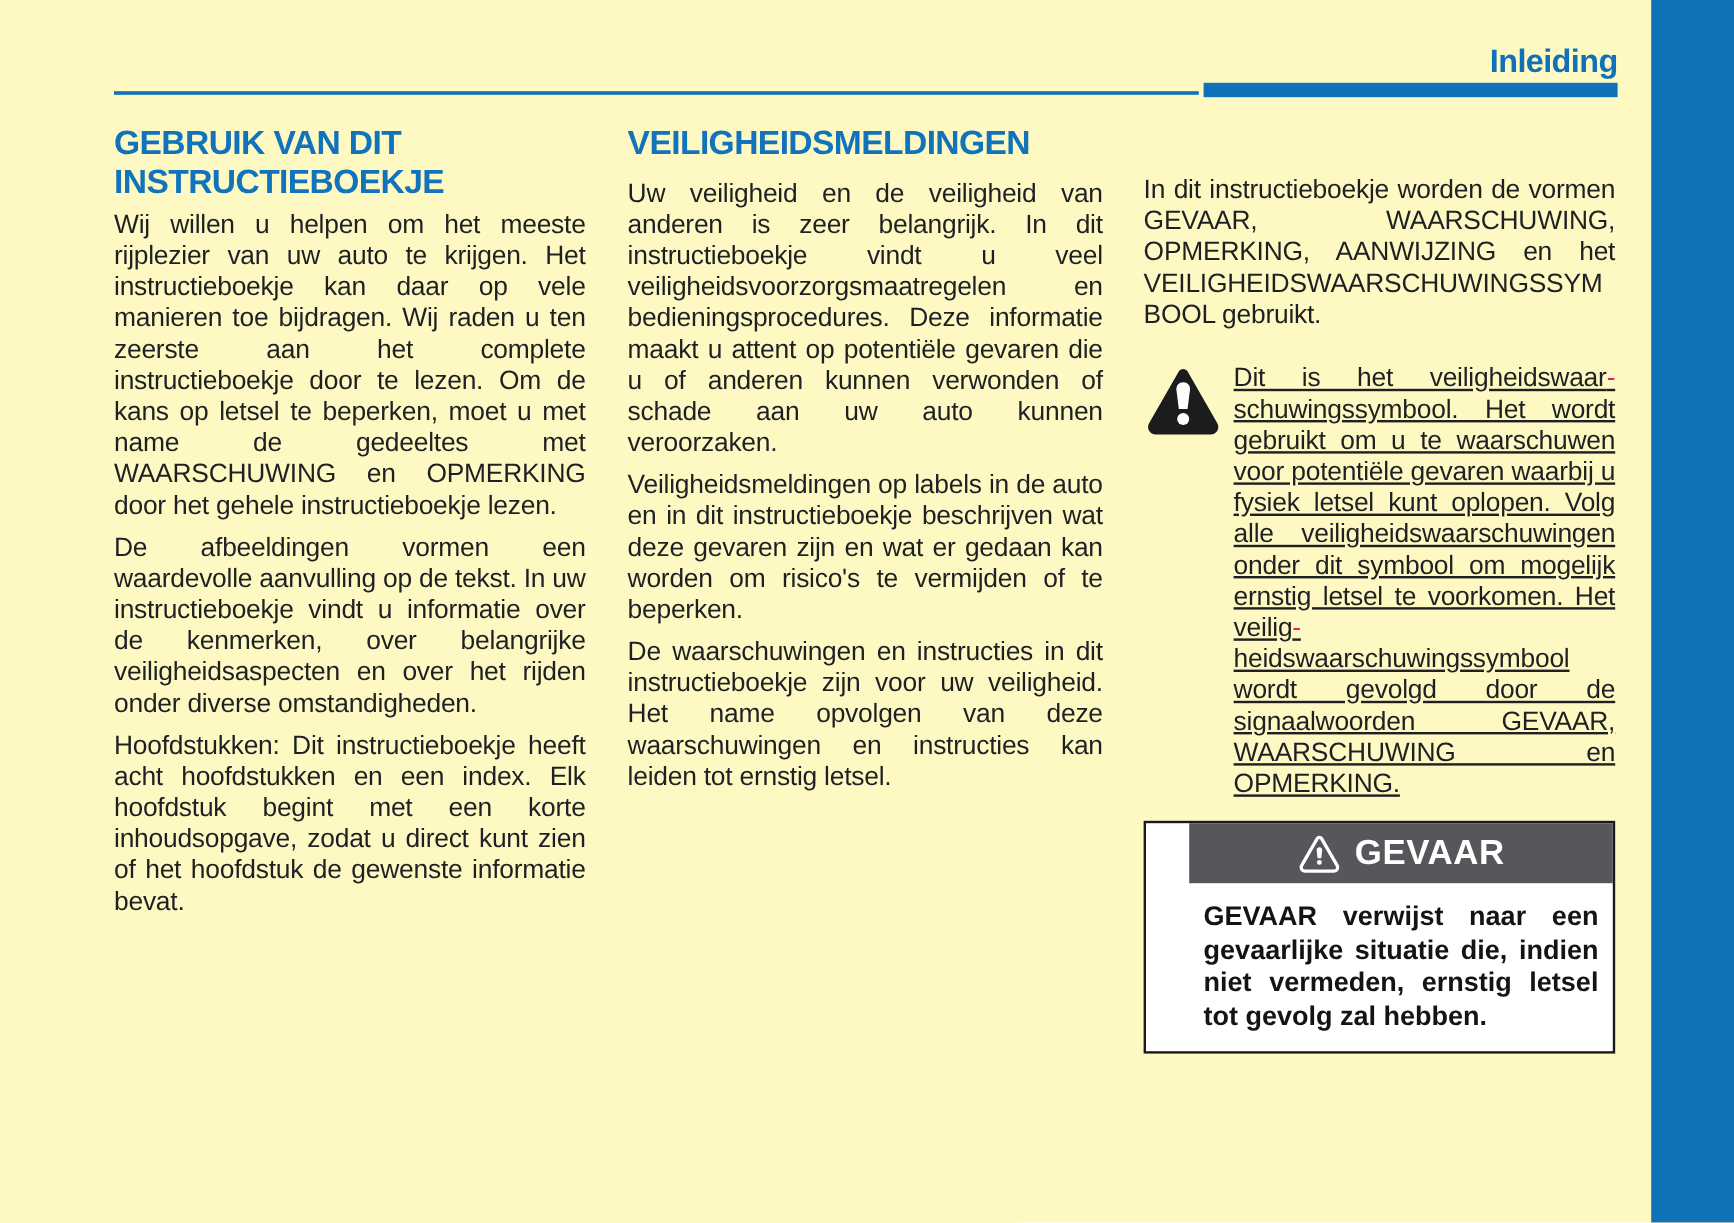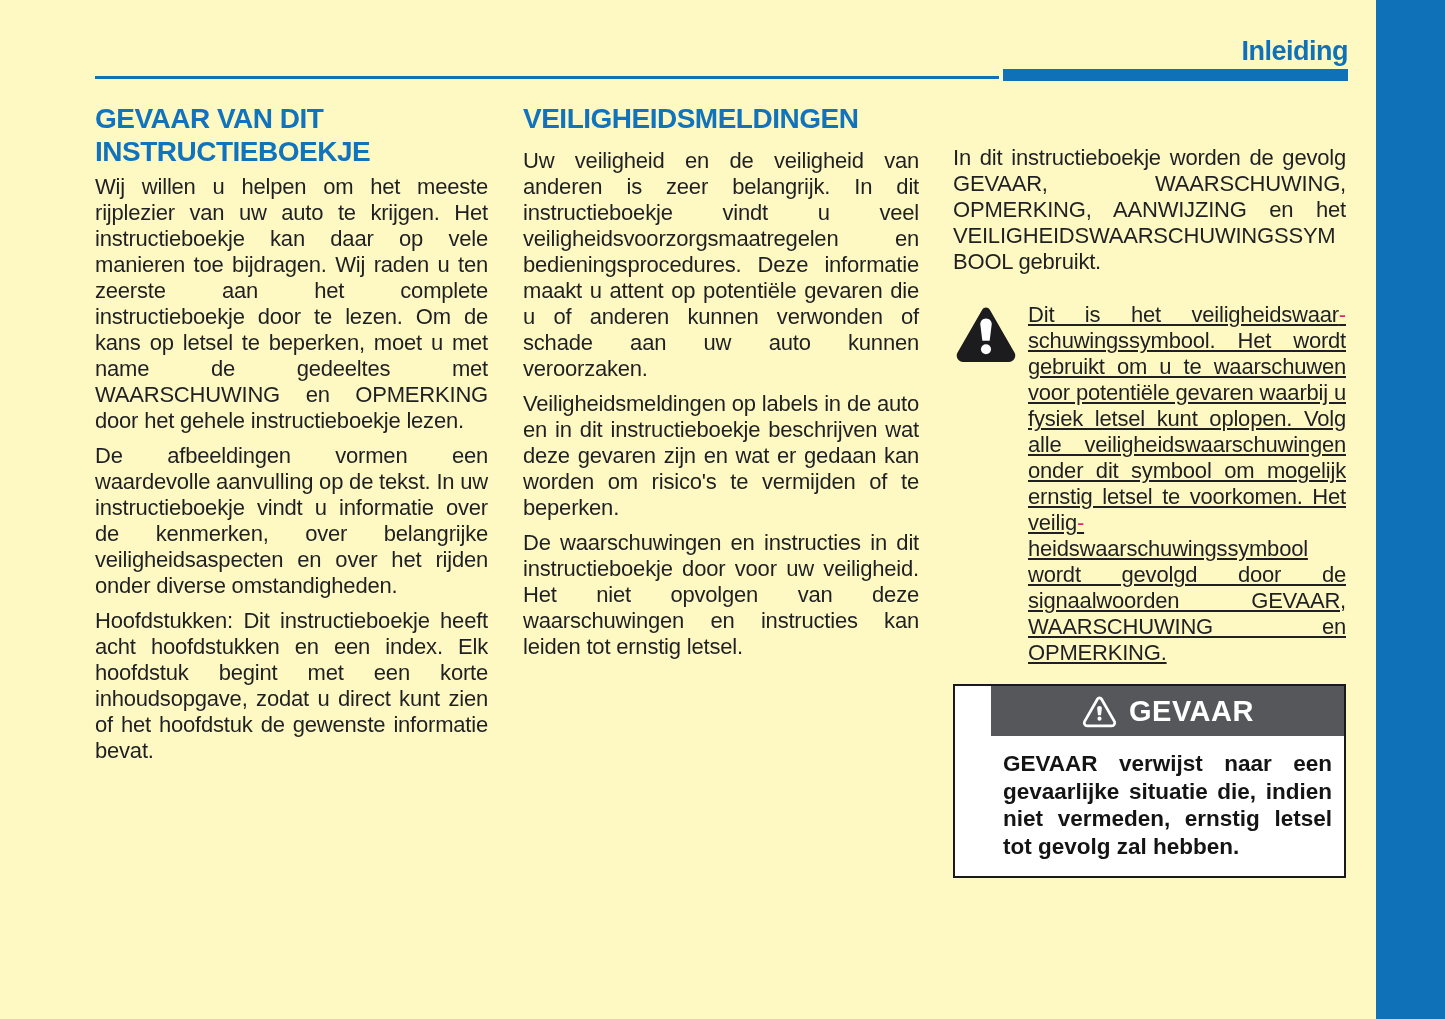--- a/index.html
+++ b/index.html
@@ -89,35 +89,35 @@
 <body>
 
 <div class="page">
 
   <div class="edge-bar"></div>
   <div class="rule-thin"></div>
   <div class="rule-thick"></div>
   <div class="section-label">Inleiding</div>
 
   <section class="col col1">
-    <h1 class="heading">GEVAAR VAN DIT INSTRUCTIEBOEKJE</h1>
+    <h1 class="heading">GEBRUIK VAN DIT INSTRUCTIEBOEKJE</h1>
     <p class="body">Wij willen u helpen om het meeste rijplezier van uw auto te krijgen. Het instructieboekje kan daar op vele manieren toe bijdragen. Wij raden u ten zeerste aan het complete instructieboekje door te lezen. Om de kans op letsel te beperken, moet u met name de gedeeltes met WAARSCHUWING en OPMERKING door het gehele instructieboekje lezen.</p>
     <p class="body">De afbeeldingen vormen een waardevolle aanvulling op de tekst. In uw instructieboekje vindt u informatie over de kenmerken, over belangrijke veiligheidsaspecten en over het rijden onder diverse omstandigheden.</p>
     <p class="body">Hoofdstukken: Dit instructieboekje heeft acht hoofdstukken en een index. Elk hoofdstuk begint met een korte inhoudsopgave, zodat u direct kunt zien of het hoofdstuk de gewenste informatie bevat.</p>
   </section>
 
   <section class="col col2">
     <h1 class="heading">VEILIGHEIDSMELDINGEN</h1>
     <p class="body">Uw veiligheid en de veiligheid van anderen is zeer belangrijk. In dit instructieboekje vindt u veel veiligheidsvoorzorgsmaatregelen en bedieningsprocedures. Deze informatie maakt u attent op potentiële gevaren die u of anderen kunnen verwonden of schade aan uw auto kunnen veroorzaken.</p>
     <p class="body">Veiligheidsmeldingen op labels in de auto en in dit instructieboekje beschrijven wat deze gevaren zijn en wat er gedaan kan worden om risico's te vermijden of te beperken.</p>
-    <p class="body">De waarschuwingen en instructies in dit instructieboekje door voor uw veiligheid. Het niet opvolgen van deze waarschuwingen en instructies kan leiden tot ernstig letsel.</p>
+    <p class="body">De waarschuwingen en instructies in dit instructieboekje zijn voor uw veiligheid. Het name opvolgen van deze waarschuwingen en instructies kan leiden tot ernstig letsel.</p>
   </section>
 
   <section class="col col3">
-    <p class="body">In dit instructieboekje worden de gevolg GEVAAR, WAARSCHUWING, OPMERKING, AANWIJZING en het VEILIGHEIDSWAARSCHUWINGSSYMBOOL gebruikt.</p>
+    <p class="body">In dit instructieboekje worden de vormen GEVAAR, WAARSCHUWING, OPMERKING, AANWIJZING en het VEILIGHEIDSWAARSCHUWINGSSYMBOOL gebruikt.</p>
 
     <div class="symbol-row">
       <span class="sym-icon">
         <svg viewBox="0 0 100 90" xmlns="http://www.w3.org/2000/svg" aria-hidden="true">
           <path d="M44.2 8.2 L6.9 73.2 c-3.7 6.4 1 14.3 8.4 14.3 h69.4 c7.4 0 12.1 -7.9 8.4 -14.3 L55.8 8.2 c-2.6 -4.5 -9 -4.5 -11.6 0 Z" fill="#1c1c1e"></path>
           <path d="M50 21.5 c-5.2 0 -9.2 4.4 -8.6 9.5 l3.1 24.3 h11 l3.1 -24.3 c0.6 -5.1 -3.4 -9.5 -8.6 -9.5 Z" fill="#ffffff"></path>
           <circle cx="50" cy="68" r="7.6" fill="#ffffff"></circle>
         </svg>
       </span>
       <p class="body sym-text"><span>Dit is het veiligheidswaar</span><span class="red">-</span><wbr><span>schuwingssymbool. Het wordt gebruikt om u te waarschuwen voor potentiële gevaren waarbij u fysiek letsel kunt oplopen. Volg alle veiligheidswaarschuwingen onder dit symbool om mogelijk ernstig letsel te voorkomen. Het veilig</span><span class="red">-</span><wbr><span>heidswaarschuwingssymbool wordt gevolgd door de signaalwoorden GEVAAR, WAARSCHUWING en OPMERKING.</span></p>

